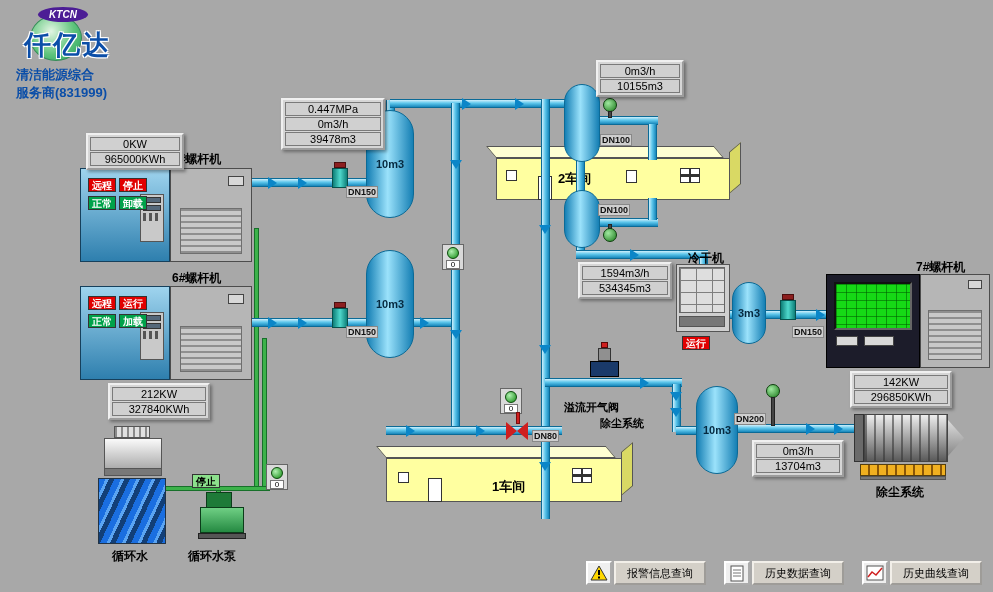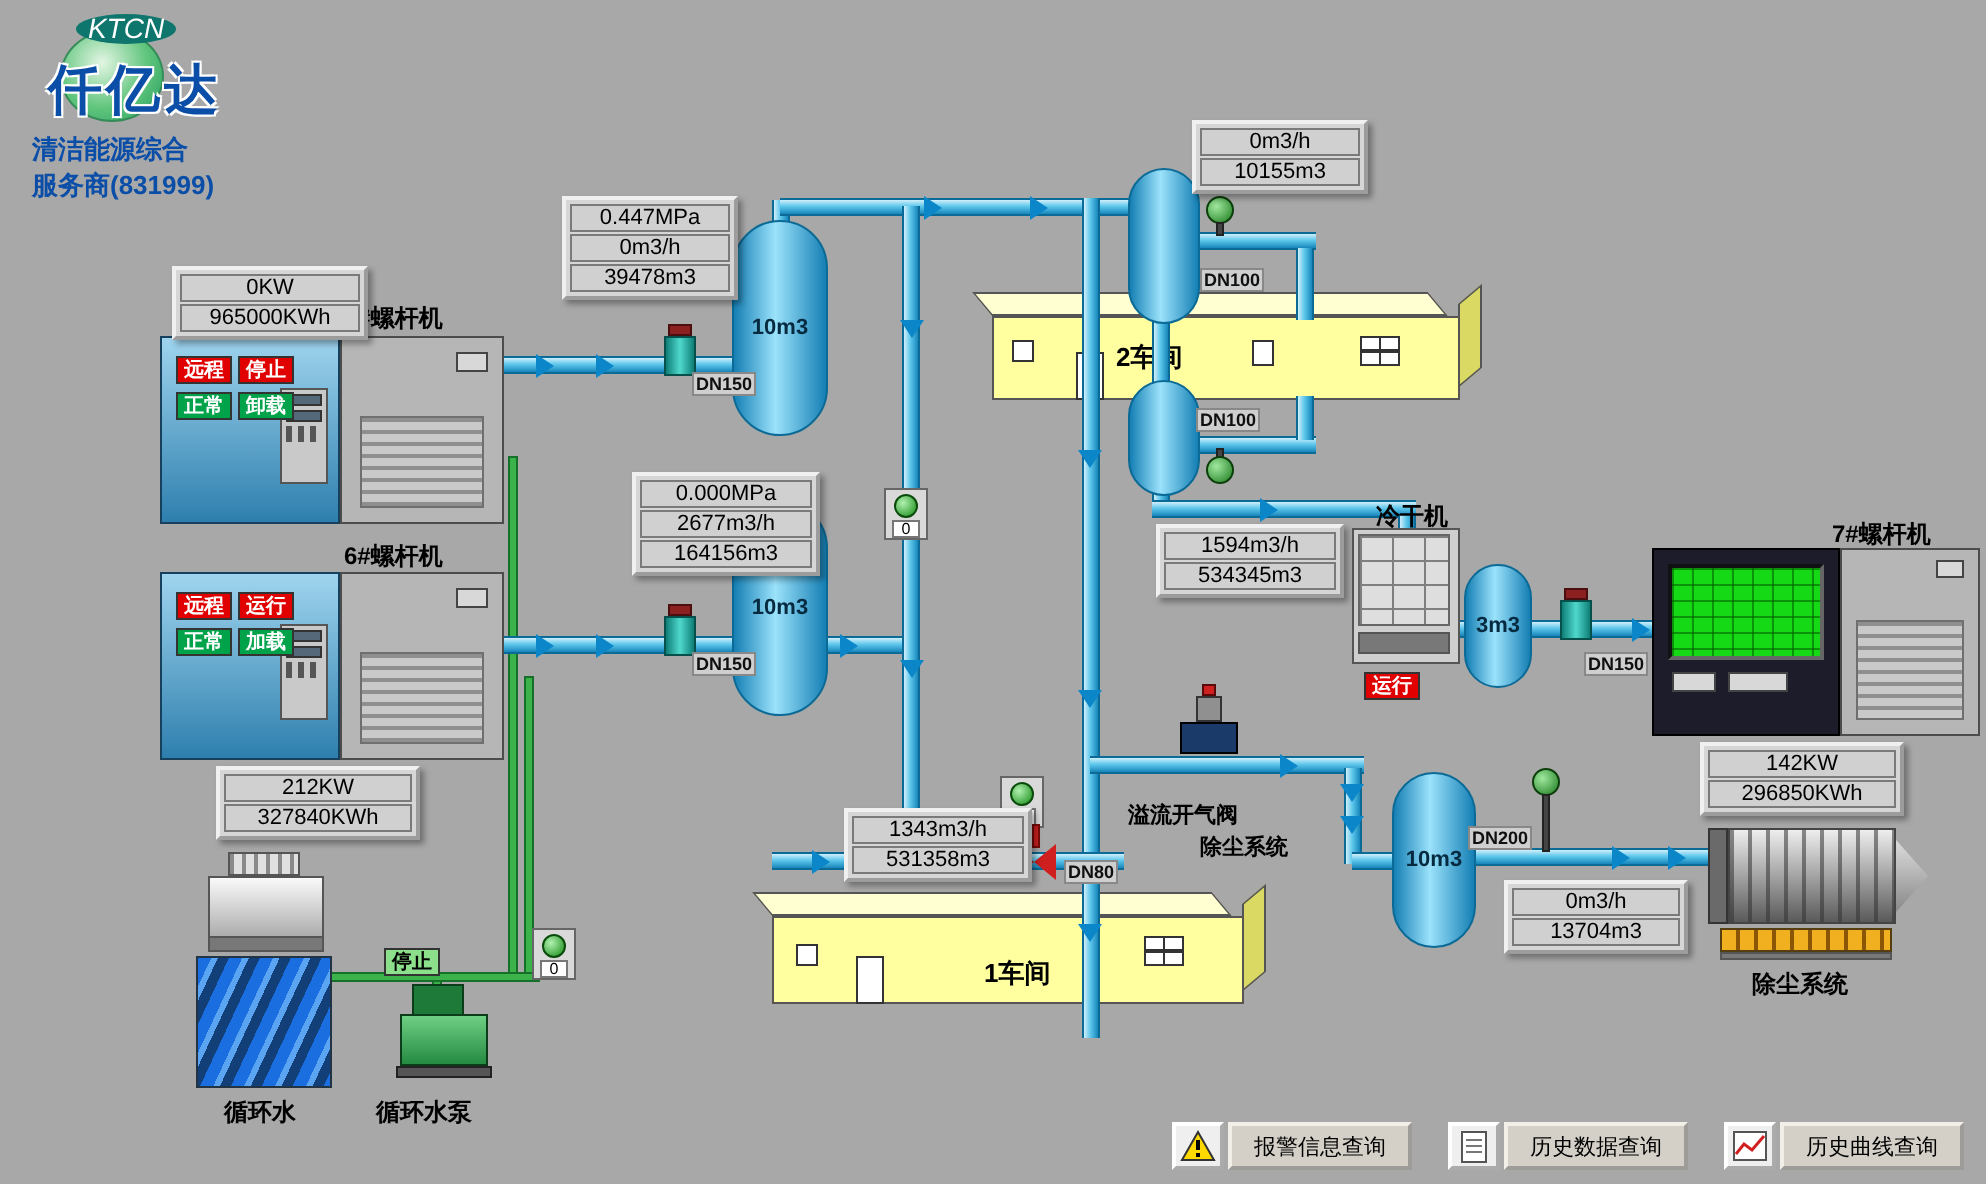--- a/index.html
+++ b/index.html
@@ -68,21 +68,21 @@
   .gidot{width:12px;height:12px;border-radius:50%;background:radial-gradient(circle at 35% 35%,#b0f0b0,#128a12);border:1px solid #0a4a0a;margin:2px auto 0}
   .gival{margin:1px 3px;background:#fff;border:1px solid #777;font-size:8px;line-height:7px;text-align:center;height:9px;color:#000}
   .vtl{position:absolute;width:0;height:0;border-top:9px solid transparent;border-bottom:9px solid transparent;border-left:11px solid #cf1f1f}
   .vtr{position:absolute;width:0;height:0;border-top:9px solid transparent;border-bottom:9px solid transparent;border-right:11px solid #cf1f1f}
   .vstem{position:absolute;width:4px;height:12px;background:#cf1f1f;border:1px solid #7a0c0c}
   .rvbody{position:absolute;background:#1a3a6a;border:1px solid #000}
   .rvact{position:absolute;background:#909090;border:1px solid #333}
   .rvknob{position:absolute;background:#d02020;border:1px solid #5a0808}
   
   .title{position:absolute;left:230px;top:6px;width:540px;text-align:center;font-size:37px;font-weight:900;color:#f50008;letter-spacing:2px}
-  .logotag{position:absolute;left:38px;top:7px;width:50px;height:15px;background:#0f766e;border-radius:50%;color:#fff;font-size:14px;font-weight:normal;font-style:italic;text-align:center;line-height:15px}
+  .logotag{position:absolute;left:38px;top:7px;width:50px;height:15px;background:#4c1d95;border-radius:50%;color:#fff;font-size:10px;font-weight:bold;font-style:italic;text-align:center;line-height:15px}
   .globe{position:absolute;left:30px;top:15px;width:52px;height:46px;border-radius:50%;background:radial-gradient(circle at 40% 35%,#eaffea,#58c878 55%,#129a55);opacity:.9;border:1px solid #2a8a50}
   .brand{position:absolute;left:24px;top:27px;font-size:27px;font-weight:900;color:#0b4ea8;letter-spacing:2px;text-shadow:1px 1px 0 #fff,-1px -1px 0 #fff,1px -1px 0 #fff,-1px 1px 0 #fff}
   .logoline{position:absolute;font-size:13px;font-weight:bold;color:#0b4ea8;white-space:nowrap}
   
   .icobox{position:absolute;width:26px;height:24px;background:#efefef;border:2px outset #fff;display:flex;align-items:center;justify-content:center}
   .btn{position:absolute;width:92px;height:24px;background:#d4d0c8;border:2px outset #f2efe9;font-size:11px;color:#000;display:flex;align-items:center;justify-content:center;cursor:pointer;white-space:nowrap}
 </style>
 </head>
 <body>
 
@@ -307,45 +307,36 @@
     <div class="rvact" style="left:10px;top:8px;width:13px;height:13px"></div>
     <div class="rvbody" style="left:2px;top:21px;width:29px;height:16px"></div>
   </div>
   <div class="lbl s" style="left:564px;top:400px">溢流开气阀</div>
   <div class="lbl s" style="left:600px;top:416px">除尘系统</div>
 
   <div class="dbox" style="left:86px;top:133px;width:98px">
     <div class="drow">0KW</div>
     <div class="drow">965000KWh</div>
   </div>
-  <div class="dbox" style="left:281px;top:98px;width:88px">
+  <div class="dbox" style="left:281px;top:98px;width:104px">
     <div class="drow">0.447MPa</div>
     <div class="drow">0m3/h</div>
     <div class="drow">39478m3</div>
   </div>
   <div class="dbox" style="left:596px;top:60px;width:88px">
     <div class="drow">0m3/h</div>
     <div class="drow">10155m3</div>
   </div>
-  <div class="dbox" style="left:316px;top:236px;width:94px">
-    <div class="drow">0.000MPa</div>
-    <div class="drow">2677m3/h</div>
-    <div class="drow">164156m3</div>
-  </div>
   <div class="dbox" style="left:578px;top:262px;width:94px">
     <div class="drow">1594m3/h</div>
     <div class="drow">534345m3</div>
   </div>
   <div class="dbox" style="left:108px;top:383px;width:102px">
     <div class="drow">212KW</div>
     <div class="drow">327840KWh</div>
-  </div>
-  <div class="dbox" style="left:422px;top:404px;width:94px">
-    <div class="drow">1343m3/h</div>
-    <div class="drow">531358m3</div>
   </div>
   <div class="dbox" style="left:850px;top:371px;width:102px">
     <div class="drow">142KW</div>
     <div class="drow">296850KWh</div>
   </div>
   <div class="dbox" style="left:752px;top:440px;width:92px">
     <div class="drow">0m3/h</div>
     <div class="drow">13704m3</div>
   </div>
 

